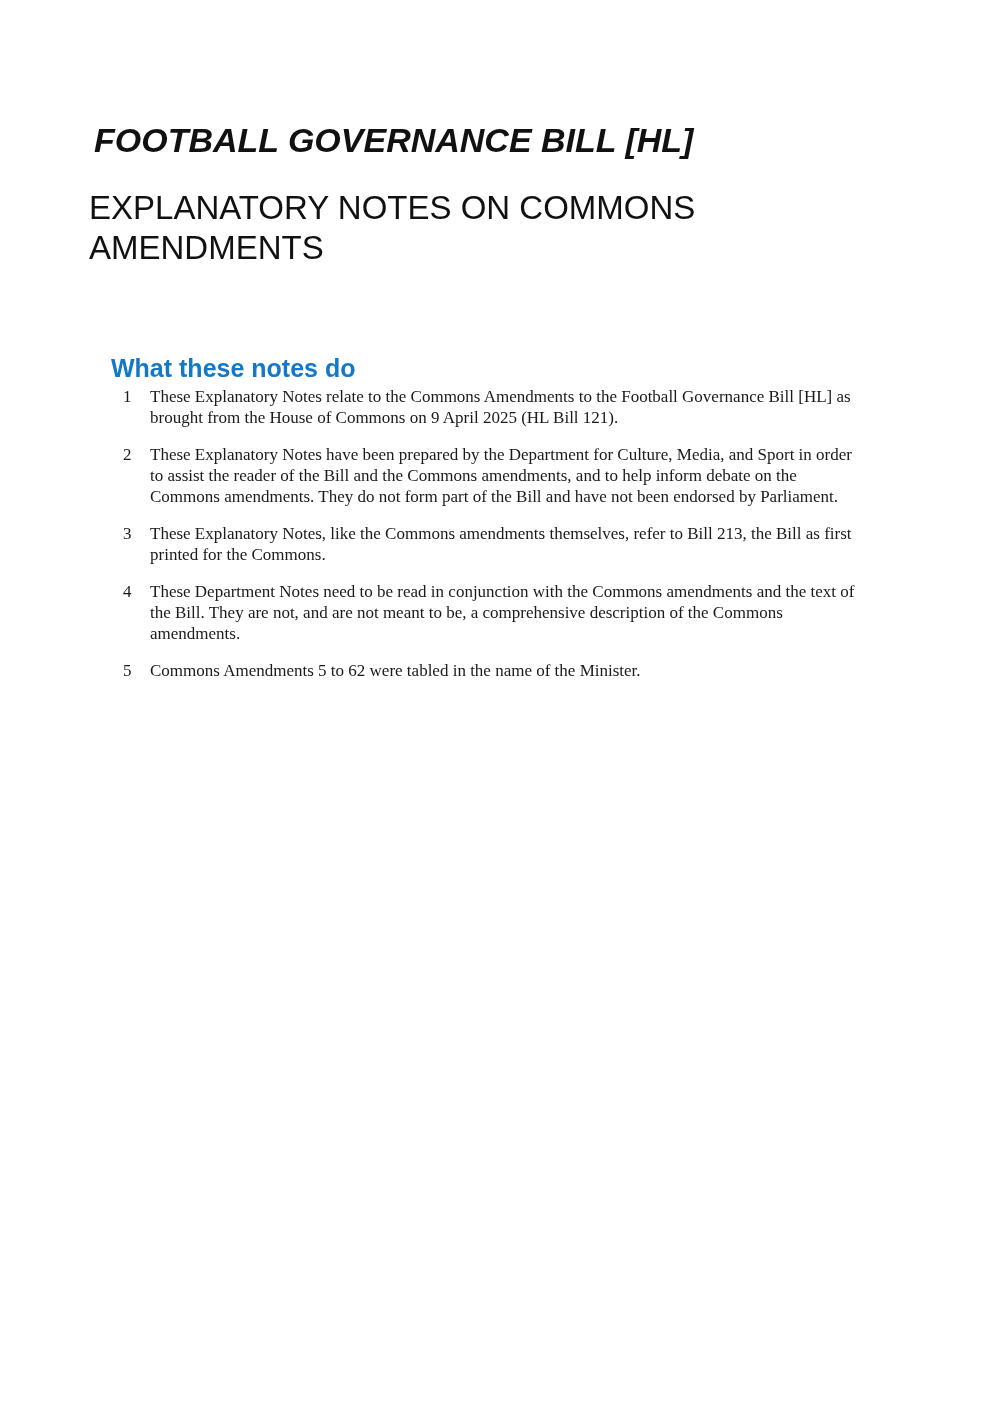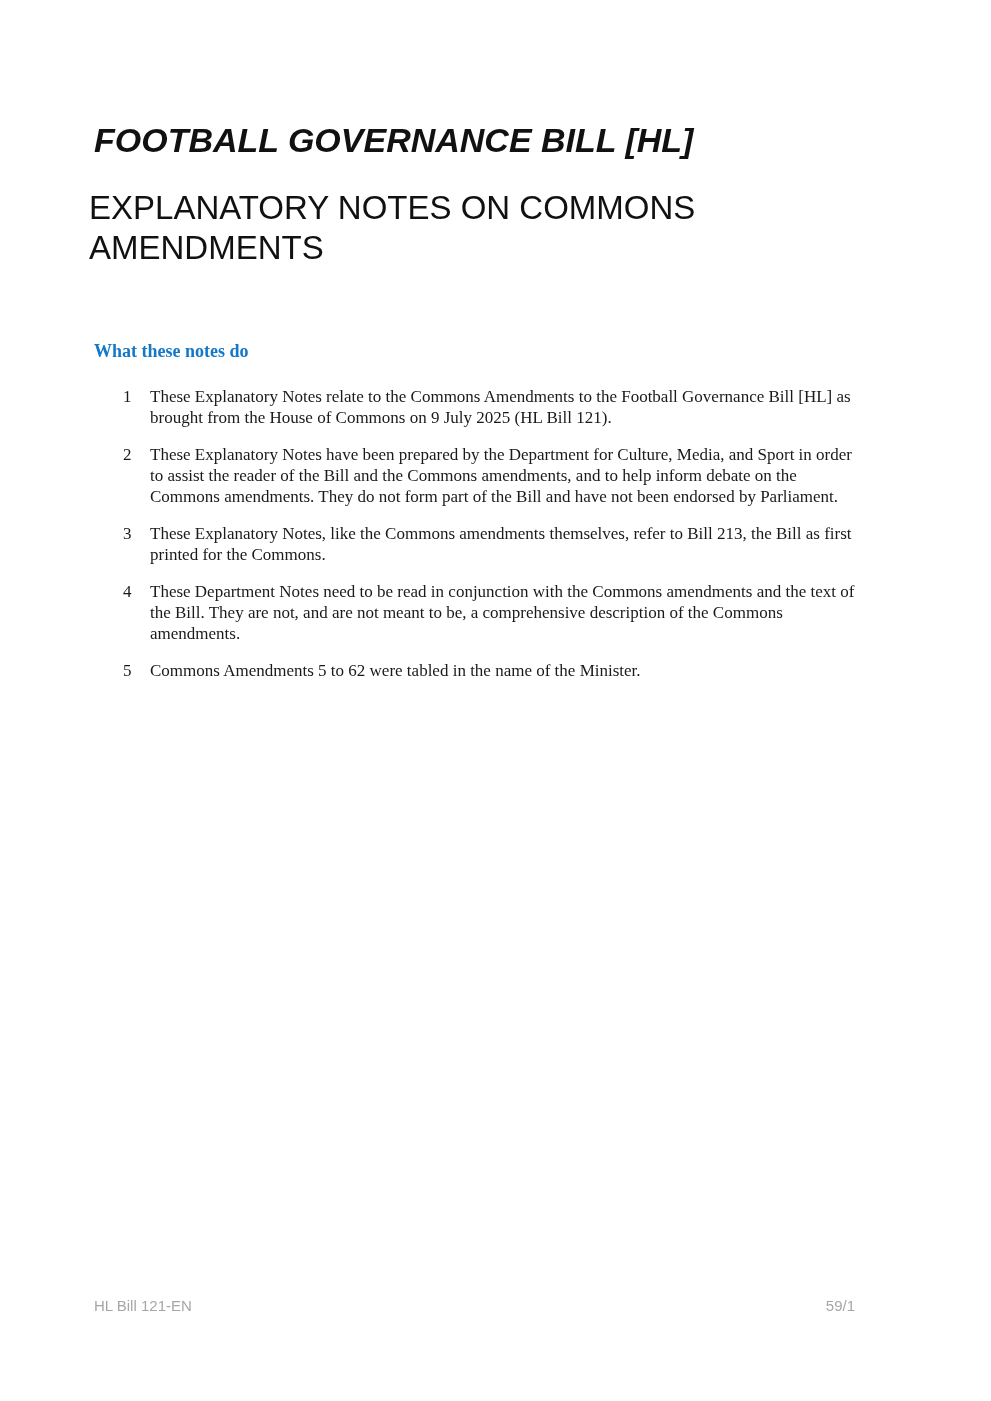--- a/index.html
+++ b/index.html
@@ -35,27 +35,27 @@
     left: 81px;
     top: 180px;
     width: 730px;
     font-family: "Liberation Sans", sans-serif;
     font-size: 33px;
     font-weight: normal;
     color: #111111;
     line-height: 40px;
   }
   .section-heading {
-    margin: 0;
+    margin: 17px;
     position: absolute;
     left: 94px;
     top: 336px;
     width: 760px;
-    font-family: Liberation Serif, serif;
-    font-size: 18px;
+    font-family: Liberation Sans, sans-serif;
+    font-size: 25px;
     font-weight: bold;
     color: var(--heading-blue, #1478c8);
     line-height: 30px;
   }
   .paragraph-list {
     position: absolute;
     left: 123px;
     top: 386px;
     width: 745px;
     margin: 0;
@@ -100,38 +100,34 @@
 
   <h1 class="doc-title">FOOTBALL GOVERNANCE BILL [HL]</h1>
 
   <h2 class="doc-subtitle">EXPLANATORY NOTES ON COMMONS AMENDMENTS</h2>
 
   <h3 class="section-heading">What these notes do</h3>
 
   <ol class="paragraph-list">
     <li class="paragraph-item">
       <span class="paragraph-number">1</span>
-      <span class="paragraph-text">These Explanatory Notes relate to the Commons Amendments to the Football Governance Bill [HL] as brought from the House of Commons on 9 July 2025 (HL Bill 121).</span>
+      <span class="paragraph-text">These Explanatory Notes relate to the Commons Amendments to the Football Governance Bill [HL] as brought from the House of Commons on 9 April 2025 (HL Bill 121).</span>
     </li>
     <li class="paragraph-item">
       <span class="paragraph-number">2</span>
       <span class="paragraph-text">These Explanatory Notes have been prepared by the Department for Culture, Media, and Sport in order to assist the reader of the Bill and the Commons amendments, and to help inform debate on the Commons amendments. They do not form part of the Bill and have not been endorsed by Parliament.</span>
     </li>
     <li class="paragraph-item">
       <span class="paragraph-number">3</span>
       <span class="paragraph-text">These Explanatory Notes, like the Commons amendments themselves, refer to Bill 213, the Bill as first printed for the Commons.</span>
     </li>
     <li class="paragraph-item">
       <span class="paragraph-number">4</span>
       <span class="paragraph-text">These Department Notes need to be read in conjunction with the Commons amendments and the text of the Bill. They are not, and are not meant to be, a comprehensive description of the Commons amendments.</span>
     </li>
     <li class="paragraph-item">
       <span class="paragraph-number">5</span>
       <span class="paragraph-text">Commons Amendments 5 to 62 were tabled in the name of the Minister.</span>
     </li>
   </ol>
 
-  <div class="footer">
-    <span>HL Bill 121-EN</span>
-    <span>59/1</span>
-  </div>
 
 </div>
 
 </body></html>

